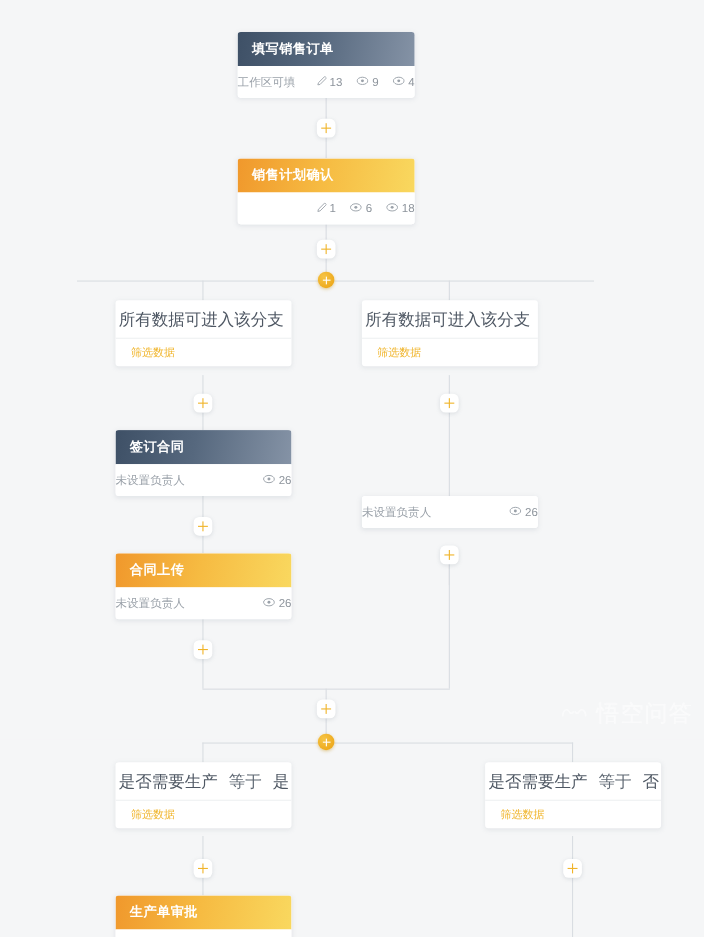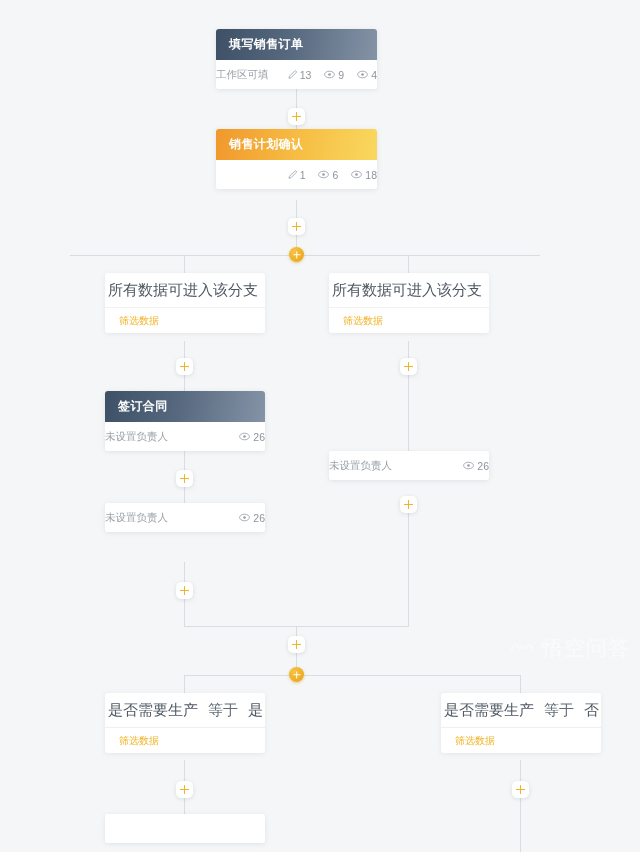--- a/index.html
+++ b/index.html
@@ -81,21 +81,21 @@
   .card-foot {
     height: 29px;
     display: flex; align-items: center;
     padding: 0 0;
     font-size: 10.5px;
     color: #9aa1a9;
     background: #ffffff;
   }
   .foot-owner { white-space: nowrap; }
   .metrics { margin-left: auto; display: flex; align-items: center; gap: 13px; }
-  .metric { display: flex; align-items: center; gap: 3px; color: #8d949c; font-size: 10.5px; }
+  .metric { display: flex; gap: 3px; color: #8d949c; font-size: 10.5px; }
   .metric svg { display: block; }
 
   
   .cond {
     position: absolute;
     background: #ffffff;
     border-radius: 3px;
     box-shadow: 0 1px 5px rgba(120,132,148,0.14);
     overflow: hidden;
     z-index: 4;
@@ -220,21 +220,21 @@
                 <ellipse cx="7" cy="5" rx="6.2" ry="4.2" fill="none" stroke="#9aa1a9" stroke-width="1.1"></ellipse>
                 <circle cx="7" cy="5" r="1.7" fill="#9aa1a9"></circle>
               </svg>
           </span>
           <span>4</span>
         </span>
       </span>
     </div>
   </div>
 
-  <div class="card" style="left:216px; top:129px; width:161px;">
+  <div class="card" style="left:216px; top:144px; width:161px;">
     <div class="card-head head-gold">销售计划确认</div>
     <div class="card-foot">
       <span class="foot-owner"></span>
       <span class="metrics">
         <span class="metric">
           <span>
             <svg width="9" height="9" viewBox="0 0 12 12">
                 <path d="M10.6 1.4a1.2 1.2 0 0 0-1.7 0L2 8.3 1.3 11l2.7-.7 6.9-6.9a1.2 1.2 0 0 0-.3-2z" fill="none" stroke="#9aa1a9" stroke-width="1.1"></path>
               </svg>
           </span>
@@ -307,20 +307,21 @@
                 <circle cx="7" cy="5" r="1.7" fill="#9aa1a9"></circle>
               </svg>
           </span>
           <span>26</span>
         </span>
       </span>
     </div>
   </div>
 
   <div class="card" style="left:105px; top:503px; width:160px;">
+    <div class="card-head head-gold">合同上传</div>
     <div class="card-foot">
       <span class="foot-owner">未设置负责人</span>
       <span class="metrics">
         <span class="metric">
           <span>
             <svg width="11" height="9" viewBox="0 0 14 10">
                 <ellipse cx="7" cy="5" rx="6.2" ry="4.2" fill="none" stroke="#9aa1a9" stroke-width="1.1"></ellipse>
                 <circle cx="7" cy="5" r="1.7" fill="#9aa1a9"></circle>
               </svg>
           </span>
@@ -344,20 +345,21 @@
     <div class="cond-top">
       <span>是否需要生产</span>
       <span class="op">等于</span>
       <span class="val">否</span>
     </div>
     <div class="cond-div"></div>
     <div class="cond-bottom">筛选数据</div>
   </div>
 
   <div class="card" style="left:105px; top:814px; width:160px;">
+    <div class="card-head head-gold">生产单审批</div>
     <div class="card-foot">
       <span class="foot-owner"></span>
     </div>
   </div>
 
   <div id="watermark">
     <span class="wm-logo">
       <svg width="26" height="14" viewBox="0 0 30 16">
         <path d="M3 11 C3 5, 8 3, 10 7 C11 9, 13 9, 14 7" fill="none" stroke="#ffffff" stroke-width="1.6" stroke-linecap="round"></path>
         <path d="M27 11 C27 5, 22 3, 20 7 C19 9, 17 9, 16 7" fill="none" stroke="#ffffff" stroke-width="1.6" stroke-linecap="round"></path>

